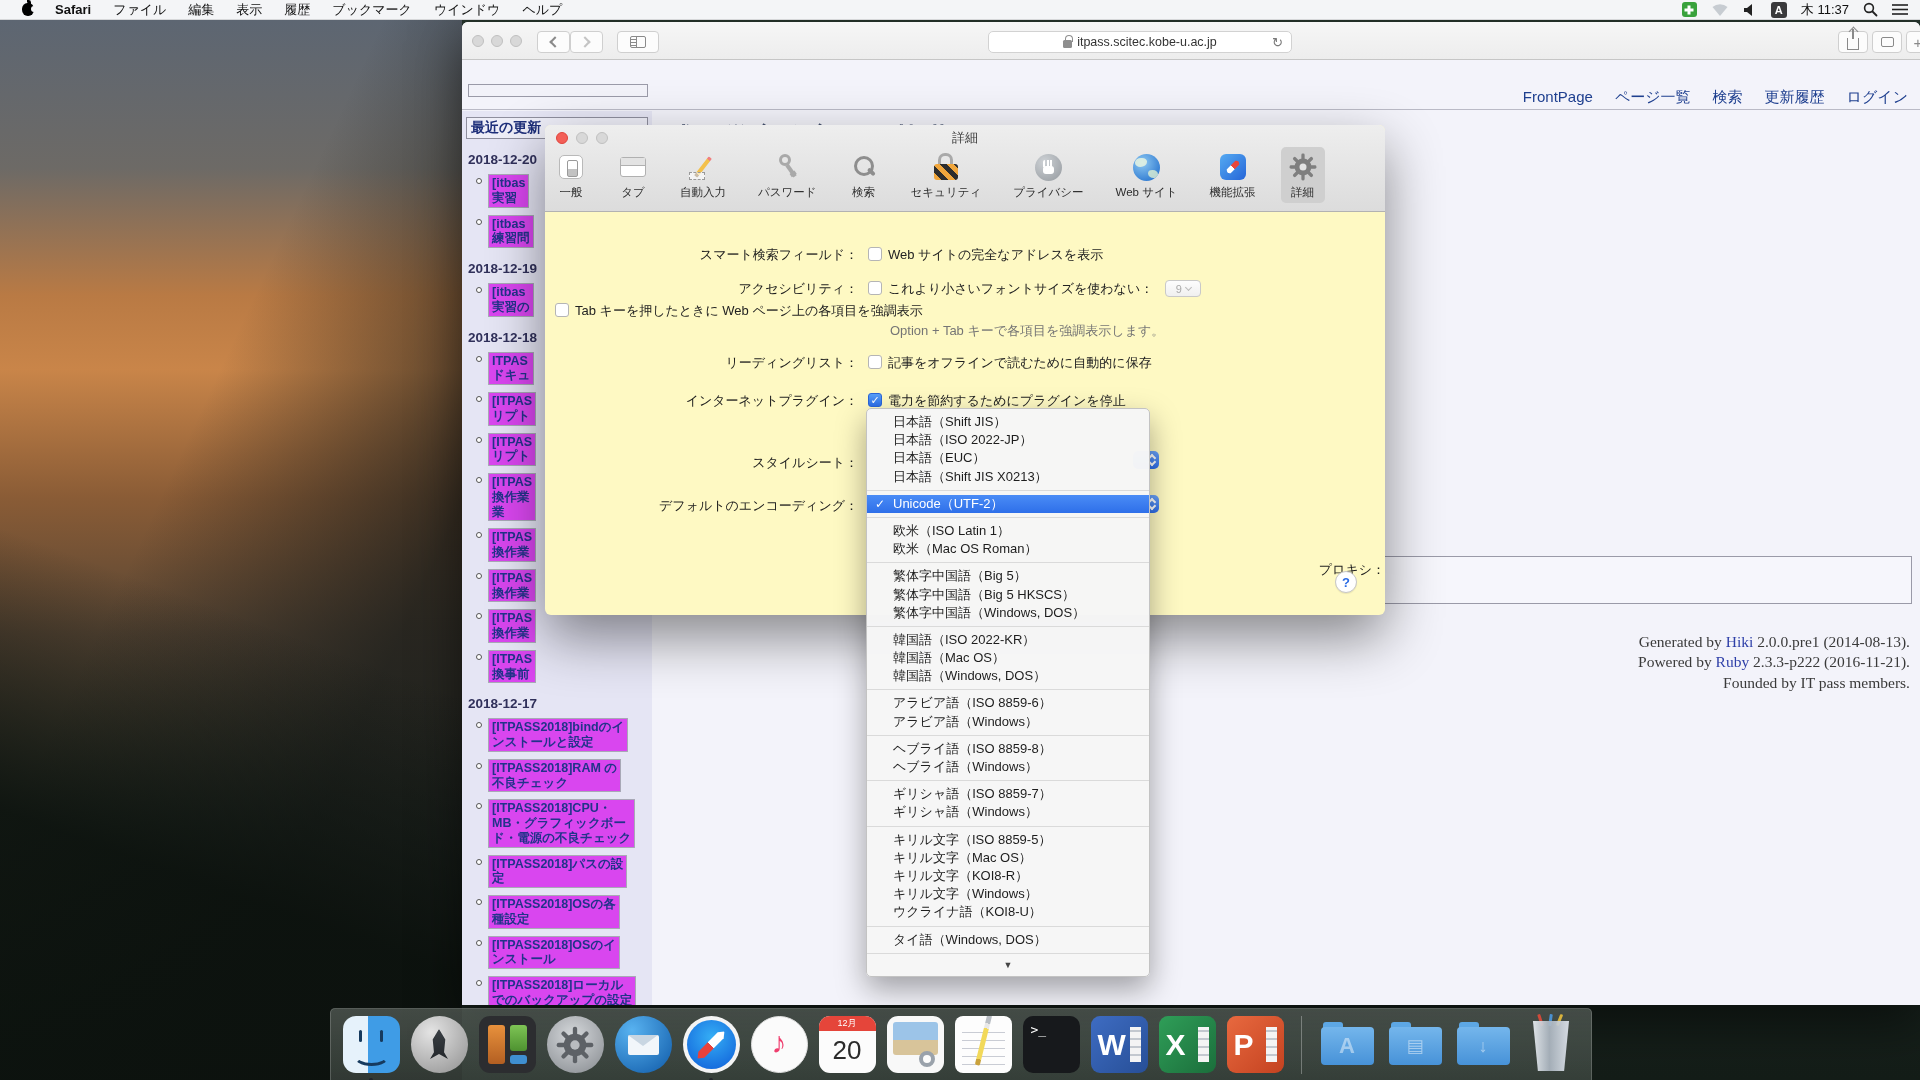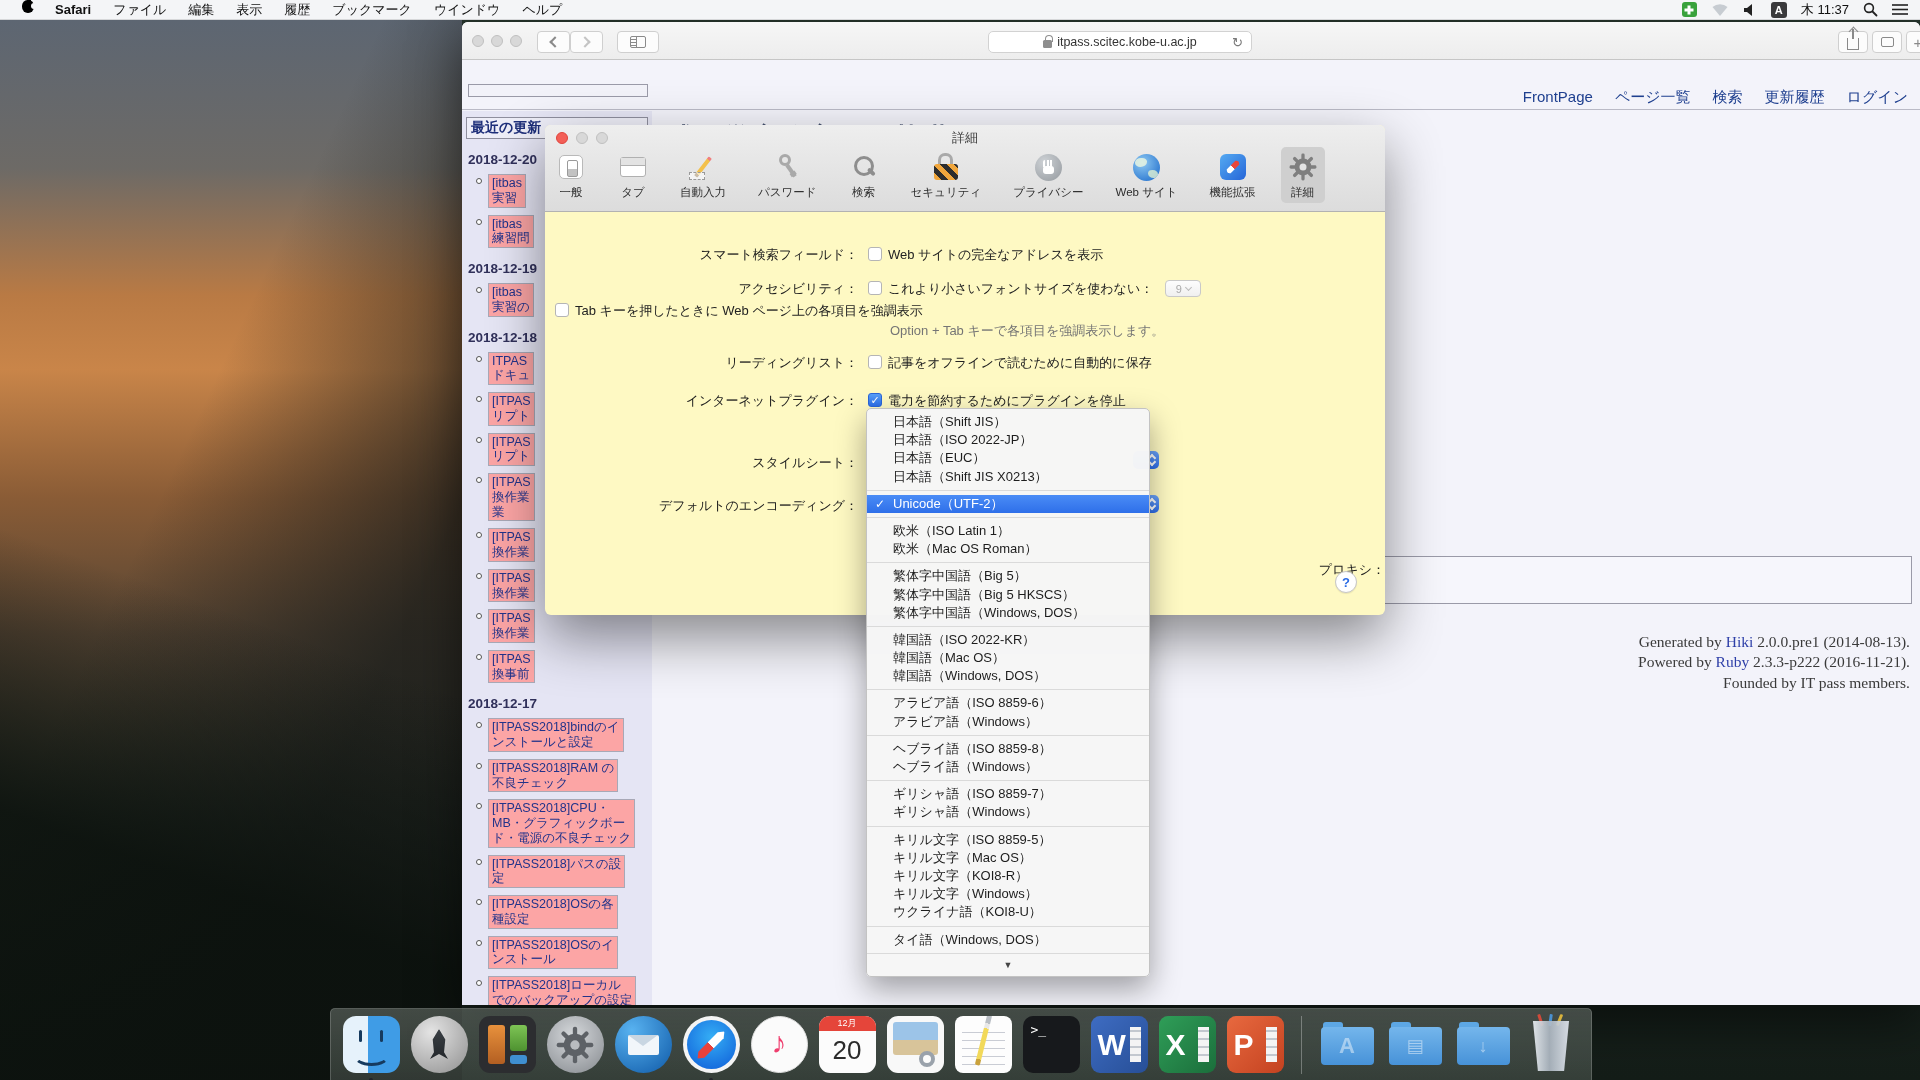--- a/index.html
+++ b/index.html
@@ -7,21 +7,21 @@
   body {
     font-family:"Liberation Sans","DejaVu Sans",sans-serif;
     background:linear-gradient(180deg,#27352c 0%,#1c2823 60%,#141d18 100%);
     position:relative;
   }
 
   
   #menubar { position:absolute; left:0; top:0; width:1920px; height:20px;
     background:#f4f5f7; display:flex; align-items:center; font-size:13px; color:#111;
     border-bottom:1px solid rgba(0,0,0,.12); z-index:200; }
-  #menu-left { display:flex; gap:0; padding-left:10px; }
+  #menu-left { display:flex; align-items:center; gap:0; padding-left:10px; }
   .mi { padding:0 11px; line-height:20px; }
   .mi.app { font-weight:bold; }
   .apple-wrap { padding:0 10px 0 12px; position:relative; }
   .apple { width:12px; height:13px; background:#000; border-radius:45% 45% 48% 48%; position:relative; display:block; }
   .apple::after { content:''; position:absolute; right:-3px; top:3px; width:6px; height:6px; background:#f4f5f7; border-radius:50%; }
   .apple::before { content:''; position:absolute; left:5px; top:-3px; width:4px; height:4px; background:#000; border-radius:0 60% 0 60%; }
   #menu-right { margin-left:auto; display:flex; align-items:center; gap:14px; padding-right:12px; }
   .st-green { width:15px; height:15px; background:#39a23c; border-radius:3px; position:relative; }
   .st-green::before,.st-green::after { content:''; position:absolute; background:#fff; left:50%; top:50%; }
   .st-green::before { width:9px; height:3px; transform:translate(-50%,-50%); }
@@ -45,21 +45,21 @@
     background:linear-gradient(#f6f6f6,#edeDed); border-bottom:1px solid #c6c6c6; }
   .tl { width:12px; height:12px; border-radius:50%; background:#d8d8d8; border:1px solid #c0c0c0; display:inline-block; }
   #sf-lights { position:absolute; left:10px; top:13px; display:flex; gap:7px; }
   .sf-btn { position:absolute; top:9px; height:22px; background:#fcfcfc; border:1px solid #cfcfcf; border-radius:4px;
     display:flex; align-items:center; justify-content:center; color:#7d7d7d; }
   .chev { width:8px; height:8px; border:solid #8a8a8a; border-width:2px 2px 0 0; display:inline-block; }
   .chev.back { transform:rotate(-135deg); margin-left:3px; }
   .chev.fwd  { transform:rotate(45deg); margin-right:3px; border-color:#c4c4c4; }
   .sb-icon { width:16px; height:12px; border:1.5px solid #8a8a8a; border-radius:2px; position:relative; }
   .sb-icon::before { content:''; position:absolute; left:0; top:0; bottom:0; width:5px; border-right:1.5px solid #8a8a8a; background:repeating-linear-gradient(#0000 0 2px,#8a8a8a 2px 3px); }
-  #sf-urlfield { position:absolute; left:526px; top:9px; width:264px; height:22px; background:#fff;
+  #sf-urlfield { position:absolute; left:526px; top:9px; width:304px; height:22px; background:#fff;
     border:1px solid #d2d2d2; border-radius:5px; display:flex; align-items:center; justify-content:center;
     font-size:12.5px; color:#333; gap:5px; }
   .lock { width:9px; height:8px; background:#8e8e8e; border-radius:1.5px; position:relative; margin-top:3px; }
   .lock::before { content:''; position:absolute; left:1.5px; top:-5px; width:6px; height:6px;
     border:1.5px solid #8e8e8e; border-bottom:none; border-radius:4px 4px 0 0; }
   .reload { position:absolute; right:8px; top:3px; color:#7a7a7a; font-size:13px; }
   .share-glyph { width:12px; height:12px; border:1.5px solid #8a8a8a; border-top:none; position:relative; margin-top:4px; }
   .share-glyph::before { content:''; position:absolute; left:4px; top:-9px; width:1.5px; height:10px; background:#8a8a8a; }
   .share-glyph::after { content:''; position:absolute; left:1.6px; top:-10px; width:6px; height:6px;
     border:solid #8a8a8a; border-width:1.5px 0 0 1.5px; transform:rotate(45deg); }
@@ -80,21 +80,21 @@
   #page-footer a { color:#2e3fa8; }
 
   
   #sidebar { position:absolute; left:0; top:51px; width:190px; height:894px; background:#e5e5f4; font-size:12.5px; }
   .sb-topbox { position:absolute; left:6px; top:-27px; width:180px; height:13px; background:#f2f2f9; border:1px solid #9a9aa8; }
   .sb-head { margin:6px 4px 2px 4px; border:1px solid #8f8f9e; background:#eeeef8; padding:1px 4px;
     font-weight:bold; color:#1e2f7a; font-size:14px; }
   .sb-date { font-weight:bold; color:#30305a; margin:13px 2px 4px 6px; font-size:13.5px; }
   .sb-item { display:flex; align-items:flex-start; margin:7px 0 7px 14px; }
   .sb-bullet { width:6px; height:6px; border:1.5px solid #555; border-radius:50%; background:#fff; margin:4px 6px 0 0; flex:none; }
-  .sb-link { border:1px solid #a8a8b6; background:#fca5a5; padding:1px 3px; color:#22338a; font-weight:normal;
+  .sb-link { border:1px solid #a8a8b6; background:#d946ef; padding:1px 3px; color:#22338a; font-weight:bold;
     line-height:1.18; white-space:nowrap; overflow:hidden; max-width:158px; }
 
   
   #prefs { position:absolute; left:545px; top:125px; width:840px; height:490px; z-index:20;
     background:#fef9c3; border-radius:6px; box-shadow:0 22px 55px rgba(0,0,0,.45); font-size:13px; color:#222; }
   #prefs-head { position:absolute; left:0; top:0; width:100%; height:87px;
     background:linear-gradient(#eeeeee,#dcdcdc); border-bottom:1px solid #b2b2b2; border-radius:6px 6px 0 0; }
   #prefs-lights { position:absolute; left:11px; top:7px; display:flex; gap:8px; }
   .tlr { background:#f35f57; border-color:#e0443c; }
   #prefs-title { position:absolute; left:0; right:0; top:4px; text-align:center; font-size:13px; color:#3c3c3c; }

